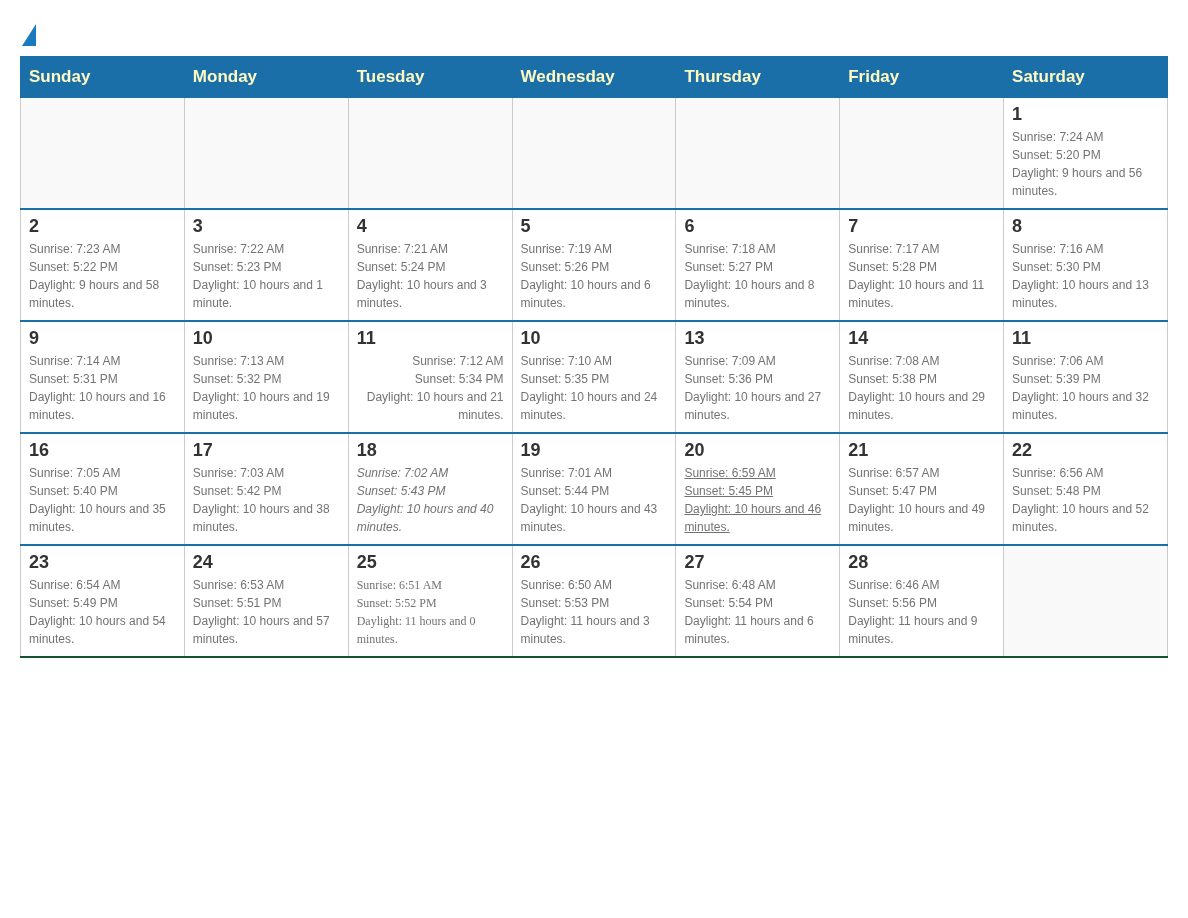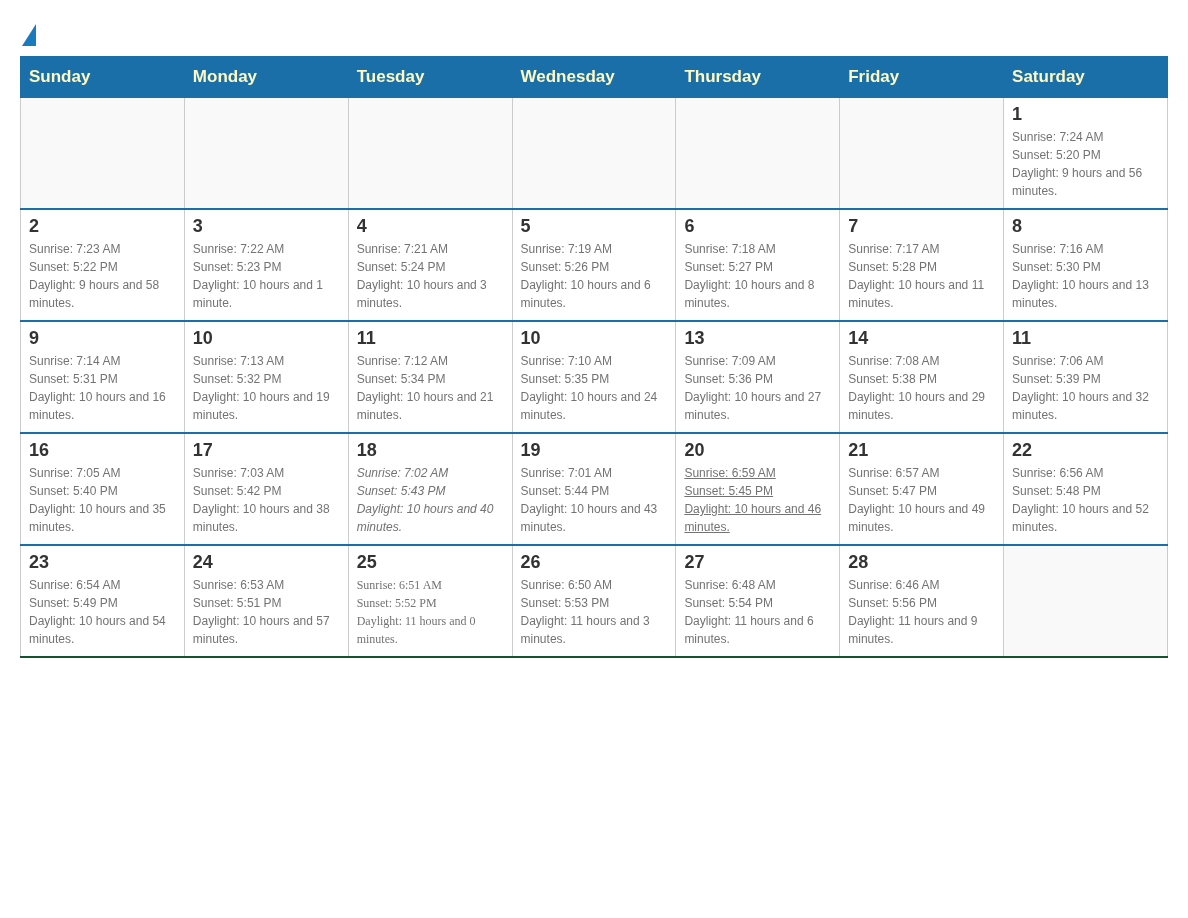--- a/index.html
+++ b/index.html
@@ -202,21 +202,21 @@
 Daylight: 10 hours and 16 minutes.</div>
         </td>
         <td>
           <span class="day-num">10</span>
           <div class="day-info" style="white-space: pre-line;">Sunrise: 7:13 AM
 Sunset: 5:32 PM
 Daylight: 10 hours and 19 minutes.</div>
         </td>
         <td>
           <span class="day-num">11</span>
-          <div class="day-info" style="white-space: pre-line;">Sunrise: 7:12 AM
+          <div class="day-info" style="white-space: pre-line; text-align: right;">Sunrise: 7:12 AM
 Sunset: 5:34 PM
 Daylight: 10 hours and 21 minutes.</div>
         </td>
         <td>
           <span class="day-num">10</span>
           <div class="day-info" style="white-space: pre-line;">Sunrise: 7:10 AM
 Sunset: 5:35 PM
 Daylight: 10 hours and 24 minutes.</div>
         </td>
         <td>

